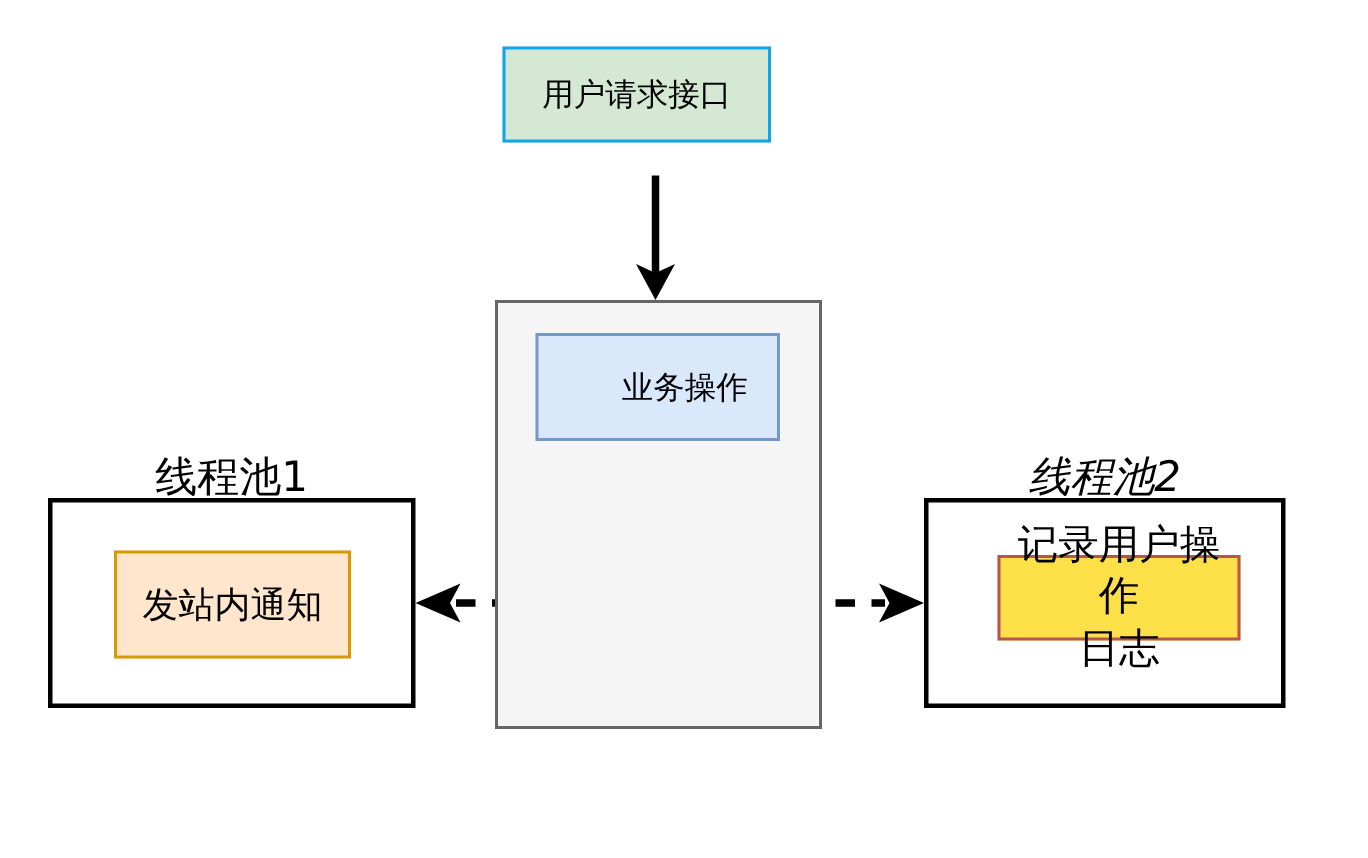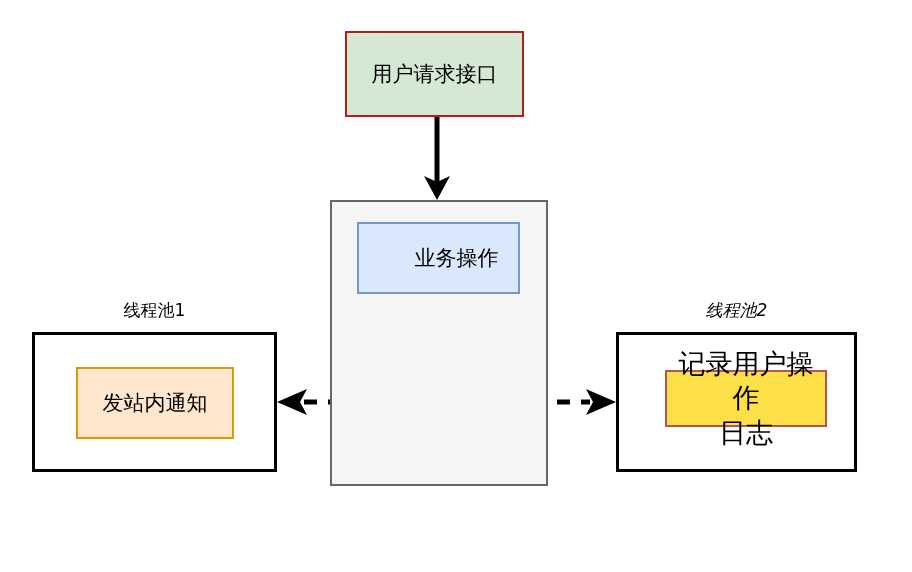--- a/index.html
+++ b/index.html
@@ -33,26 +33,26 @@
     position: absolute;
     box-sizing: border-box;
     display: flex;
     align-items: center;
     justify-content: center;
     text-align: center;
     line-height: 1.28;
   }
   
   #node-user-request {
-    left: 345px;
+    left: 335px;
     top: 31px;
     width: 179px;
-    height: 86px;
+    height: 64px;
     background: #d5e8d4;
-    border: 2px solid #b91c1c;
+    border: 2px solid #0ea5e9;
     font-size: 21px;
   }
   
   #node-internal-logic-container {
     left: 330px;
     top: 200px;
     width: 218px;
     height: 286px;
     background: #f5f5f5;
     border: 2px solid #666666;
@@ -78,21 +78,21 @@
     border: 3px solid #000000;
   }
   
   #node-send-notification {
     left: 76px;
     top: 367px;
     width: 158px;
     height: 72px;
     background: #ffe6cc;
     border: 2px solid #d79b00;
-    font-size: 21px;
+    font-size: 24px;
   }
   
   #node-thread-pool-2-box {
     left: 616px;
     top: 332px;
     width: 241px;
     height: 140px;
     background: #ffffff;
     border: 3px solid #000000;
   }
@@ -102,21 +102,21 @@
     top: 370px;
     width: 162px;
     height: 57px;
     background: #fde047;
     border: 2px solid #b85450;
     font-size: 27px;
   }
   .free-label {
     position: absolute;
     text-align: center;
-    font-size: 17px;
+    font-size: 28px;
     white-space: nowrap;
   }
   #label-thread-pool-1 {
     left: 32px;
     top: 299px;
     width: 245px;
   }
   #label-thread-pool-2 {
     left: 616px;
     top: 299px;

